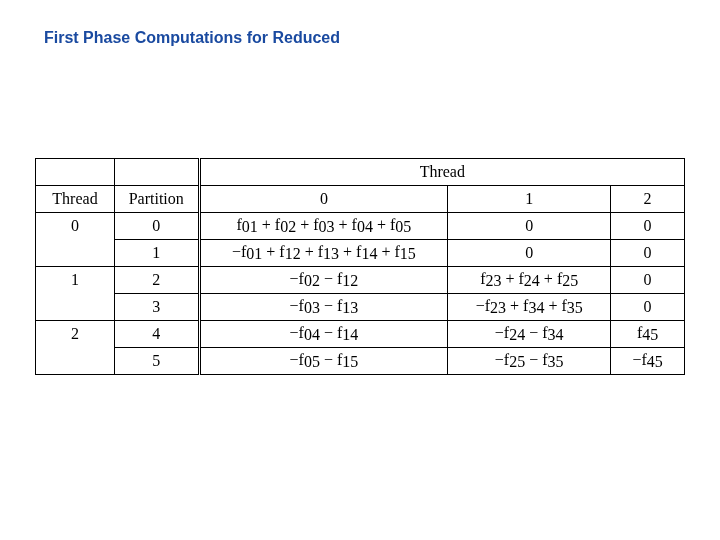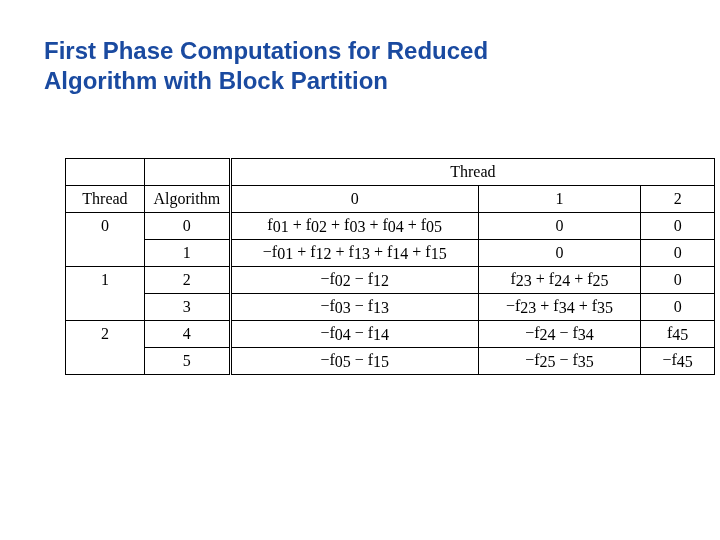--- a/index.html
+++ b/index.html
@@ -7,29 +7,28 @@
     width:720px;height:540px;
     background:#fff;
     font-family:"Times New Roman",Times,serif;
     color:#000;
     position:relative;
   }
   .title{
     font-family:Arial,Helvetica,sans-serif;
     font-weight:700;
     color:#1a4aa0;
-    font-size:24px;
+    font-size:16px;
     line-height:1.25;
-    padding:36px 40px 0 44px;
+    padding:28px 40px 0 44px;
   }
   .tablewrap{
     position:absolute;
     left:35px;top:158px;
     width:650px;
-    margin-left:30px;
   }
   table{
     border-collapse:collapse;
     width:100%;
     font-size:16px;
   }
   td{
     padding:2px 8px;
     text-align:center;
     vertical-align:middle;
@@ -49,36 +48,35 @@
   
   .hr-b{border-bottom:1px solid #000}
   
   sub{font-size:16px;vertical-align:-2px}
 </style>
 </head>
 <body>
 
 <div class="title">
   <span>First Phase Computations for Reduced</span><br>
-  <span>Algorithm with Block Partition</span>
 </div>
 
 <div class="tablewrap">
 <table class="outer">
 
   <tbody>
         <tr>
     <td class="c-thread vr-r hr-b"></td>
     <td class="c-part vr-rd hr-b"></td>
     <td colspan="3" class="hr-b">Thread</td>
   </tr>
 
   <tr>
     <td class="c-thread vr-r hr-b">Thread</td>
-    <td class="c-part vr-rd hr-b">Algorithm</td>
+    <td class="c-part vr-rd hr-b">Partition</td>
     <td class="c-t0 vr-r hr-b">0</td>
     <td class="c-t1 vr-r hr-b">1</td>
     <td class="c-t2 hr-b">2</td>
   </tr>
 
   <tr>
     <td class="vr-r">0</td>
     <td class="vr-rd hr-b">0</td>
     <td class="vr-r hr-b">f<sub>01</sub> + f<sub>02</sub> + f<sub>03</sub> + f<sub>04</sub> + f<sub>05</sub></td>
     <td class="vr-r hr-b">0</td>

